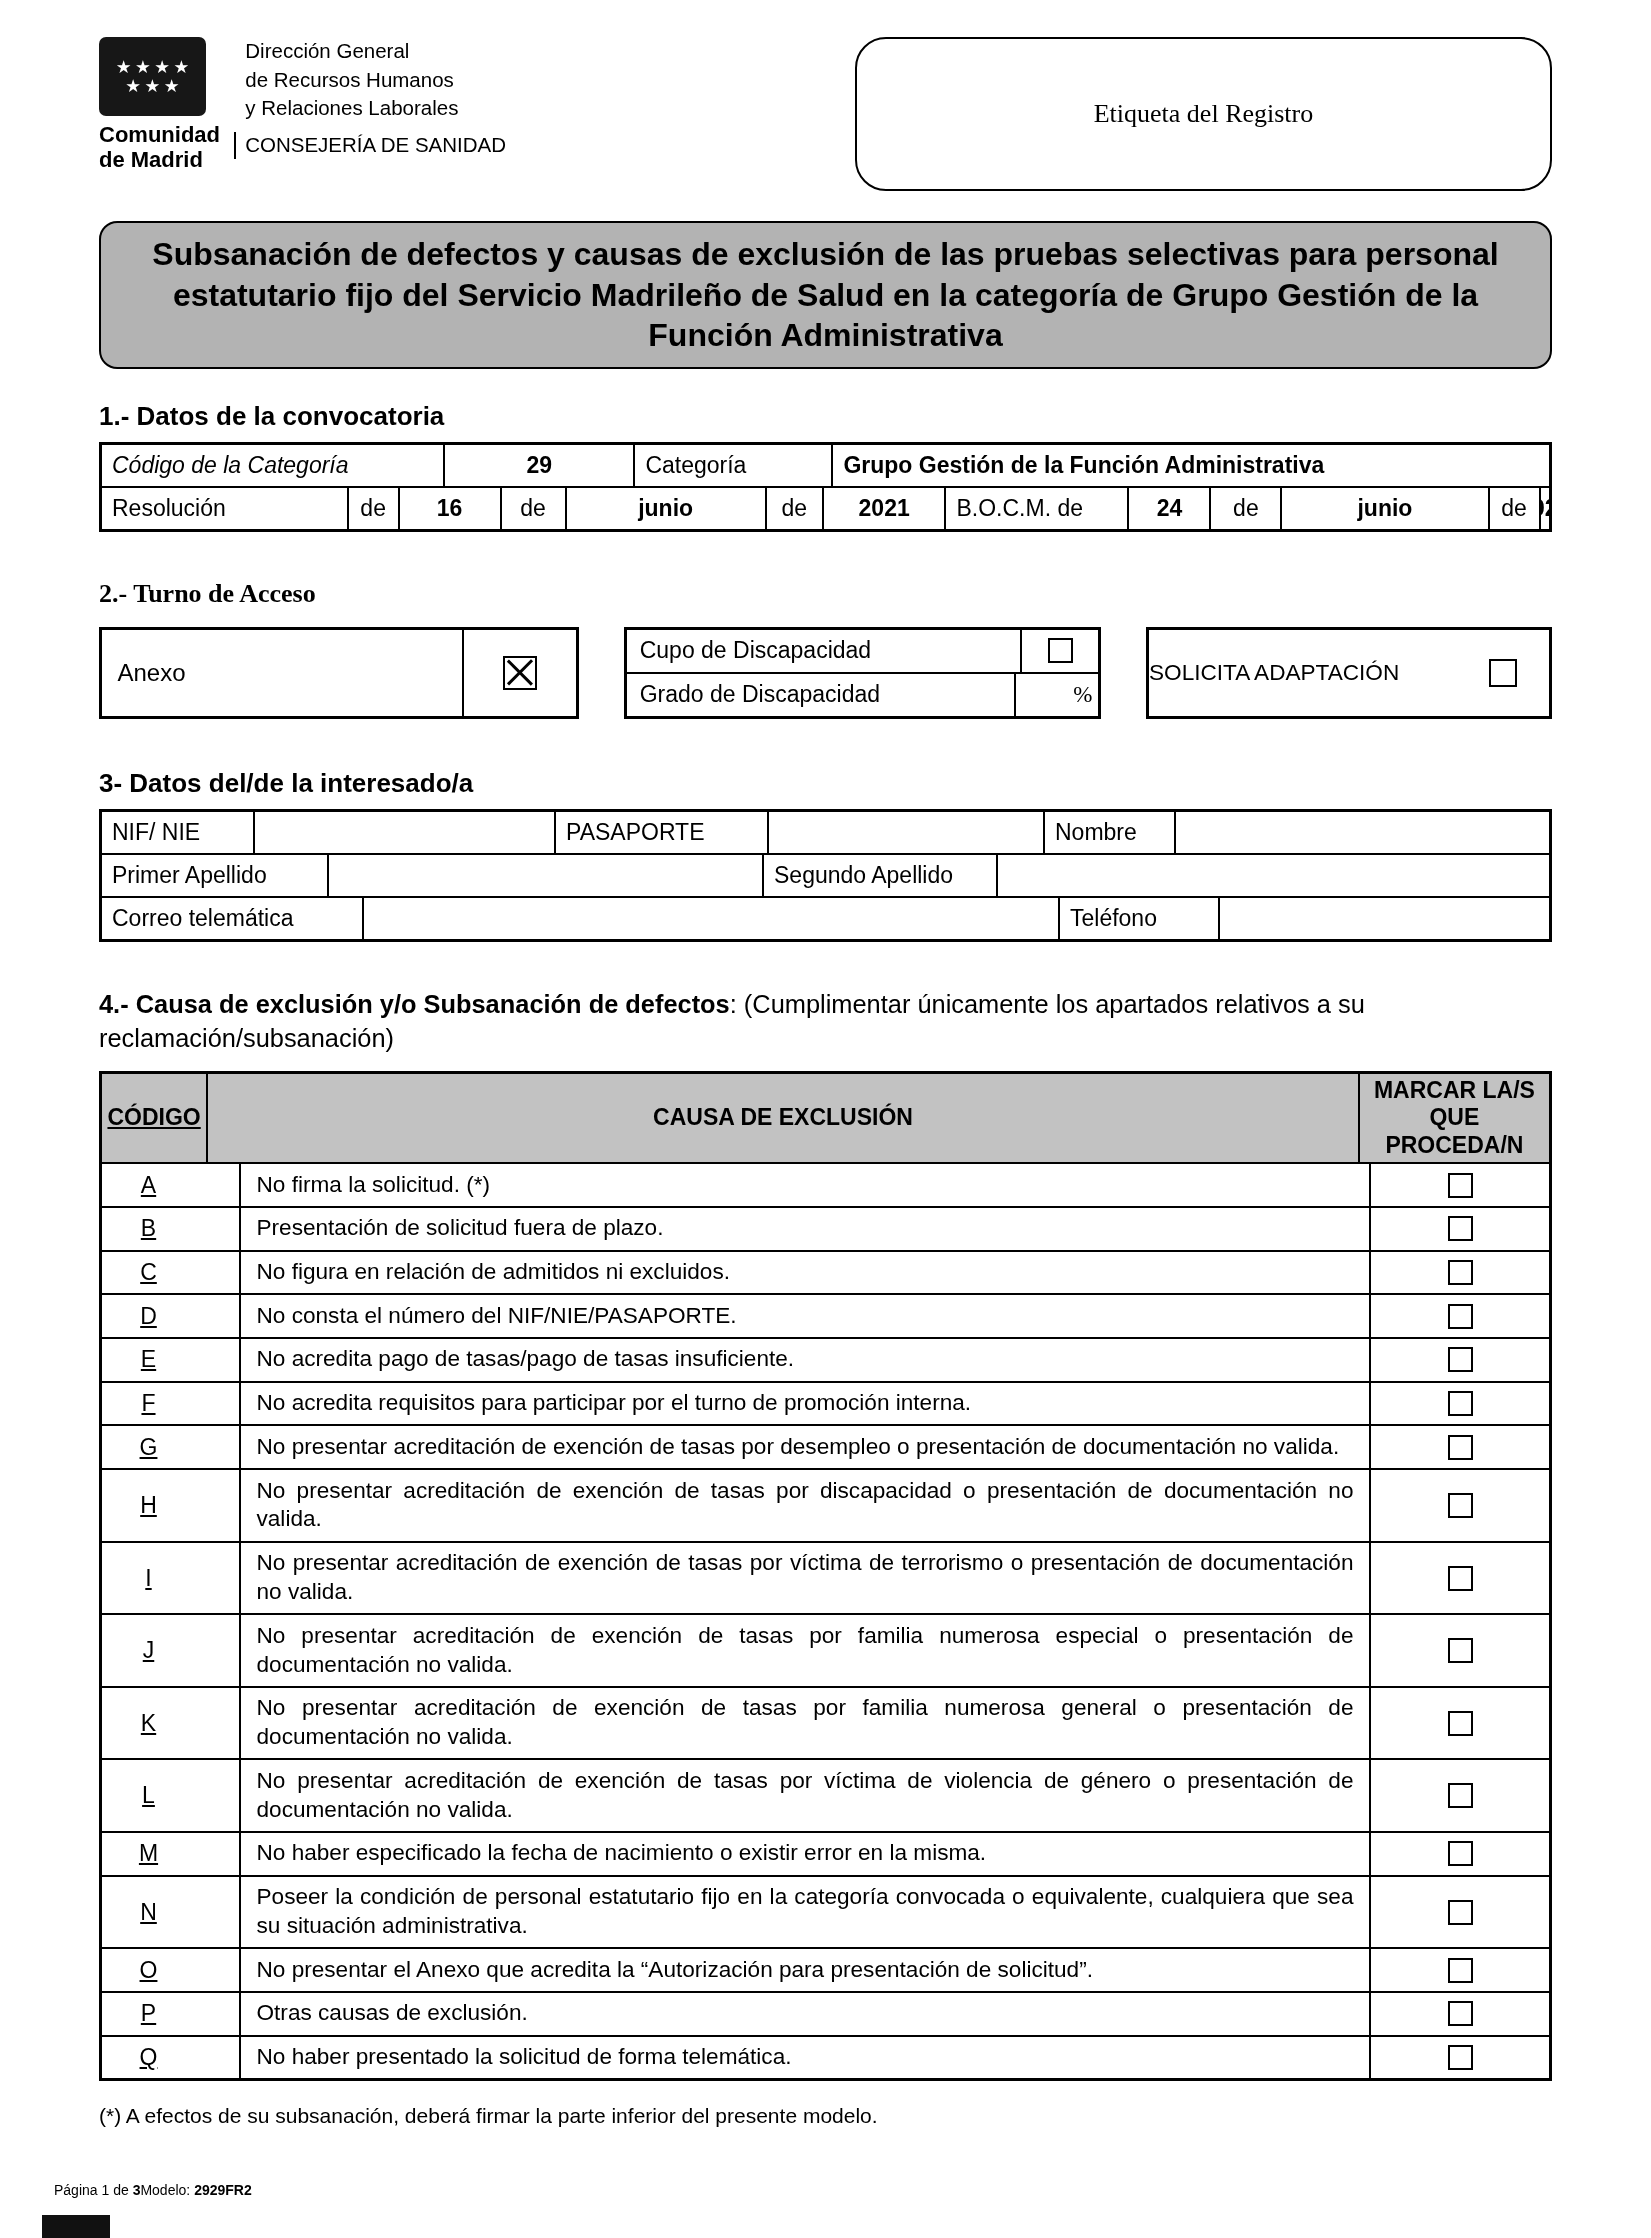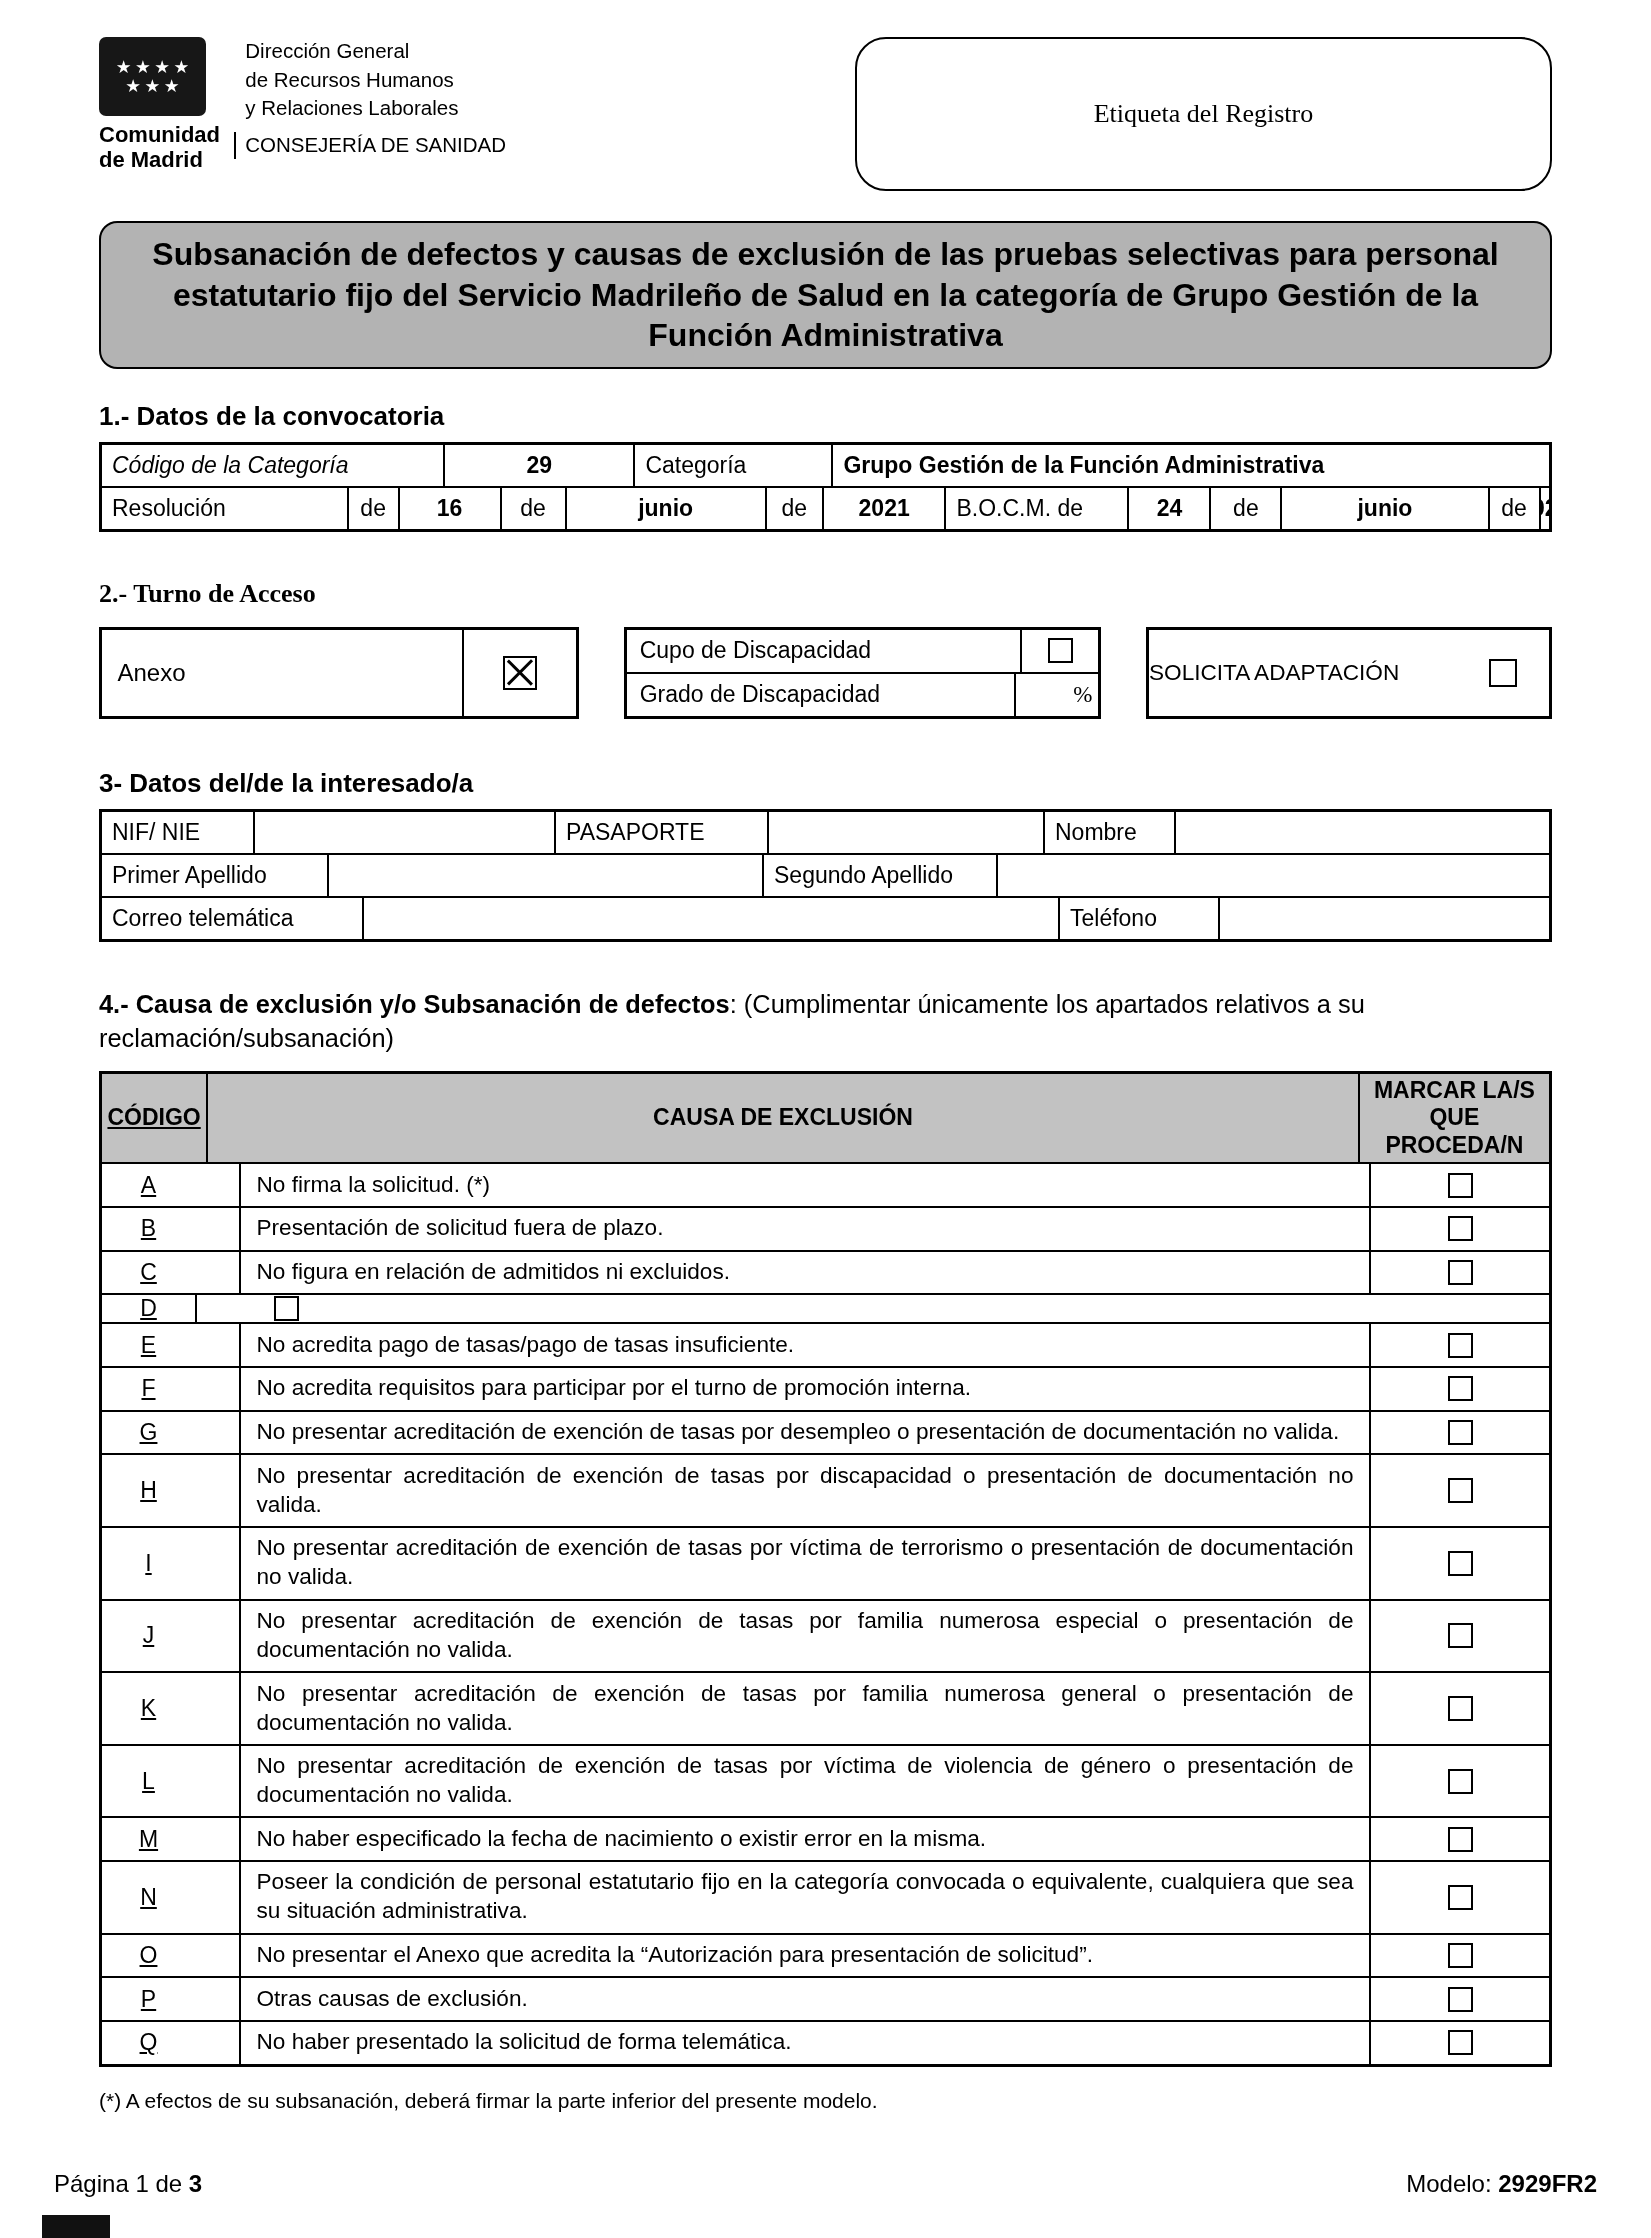--- a/index.html
+++ b/index.html
@@ -78,22 +78,22 @@
   .col-cause{flex:1;border-left:2.1px solid #000;min-width:0;}
   .col-mark{width:178px;flex-shrink:0;border-left:2.1px solid #000;}
   .t4 .brow{display:flex;border-top:2.1px solid #000;}
   .brow .col-code{display:flex;align-items:center;justify-content:center;font-size:23px;}
   .brow .col-cause{display:block;padding:6.4px 15.5px;font-size:22.6px;line-height:1.28;text-align:justify;margin-left:44px;}
   .brow .col-mark{display:flex;align-items:center;justify-content:center;}
 
   .footnote{margin:22.6px 0 0 0;font-size:21px;}
 
   
-  .footer{position:absolute;left:0;right:0;bottom:41px;display:flex;justify-content:space-between;
-        padding:0 54px;font-size:24px;}
+  .footer{position:absolute;left:0;right:0;bottom:41px;display:flex;justify-content:flex-start;
+        padding:0 54px;font-size:14px;}
   .corner-mark{position:absolute;left:42px;bottom:0;width:68px;height:24px;background:#111;}
 </style>
 </head>
 <body>
 
 <div class="content">
 
   <div class="header">
     <div class="org">
       <div class="logo-col">
@@ -228,20 +228,21 @@
     </div>
     <div class="brow">
       <div class="col-code">C</div>
       <div class="col-cause">No figura en relación de admitidos ni excluidos.</div>
       <div class="col-mark">
           <span class="checkbox"></span>
         </div>
     </div>
     <div class="brow">
       <div class="col-code">D</div>
+      <div class="col-cause">No consta el número del NIF/NIE/PASAPORTE.</div>
       <div class="col-mark">
           <span class="checkbox"></span>
         </div>
     </div>
     <div class="brow">
       <div class="col-code">E</div>
       <div class="col-cause">No acredita pago de tasas/pago de tasas insuficiente.</div>
       <div class="col-mark">
           <span class="checkbox"></span>
         </div>

